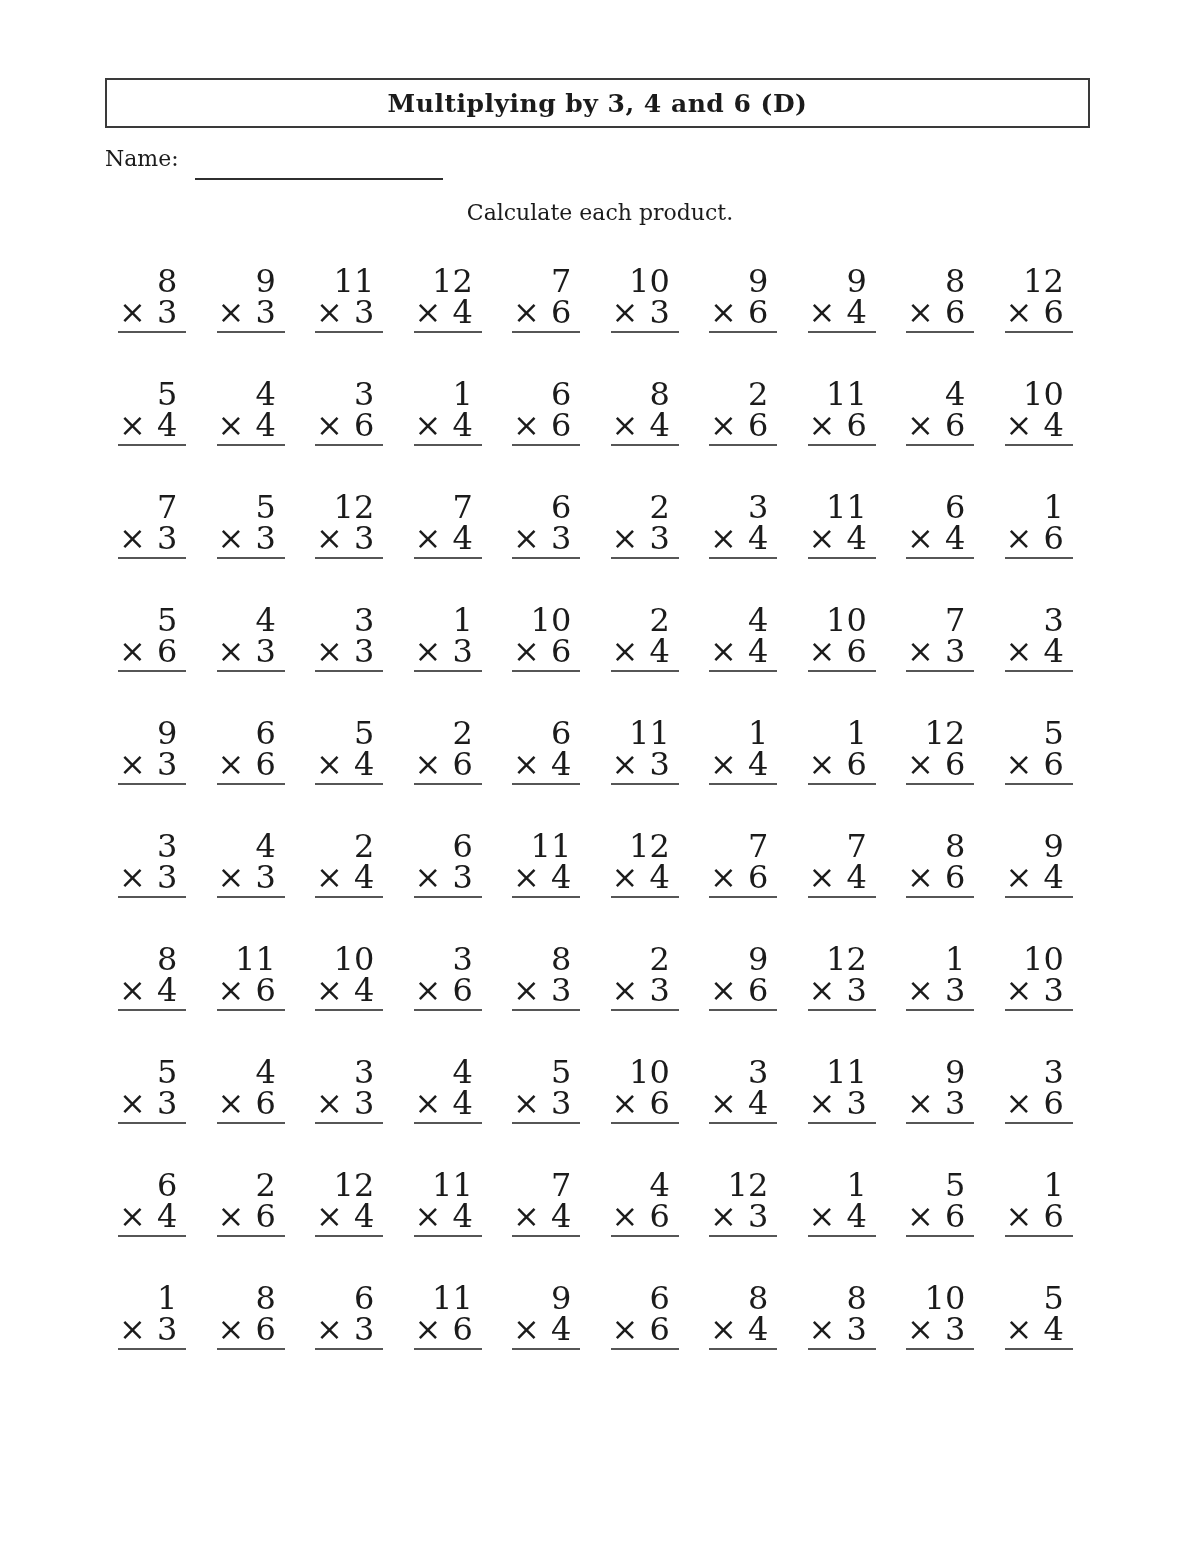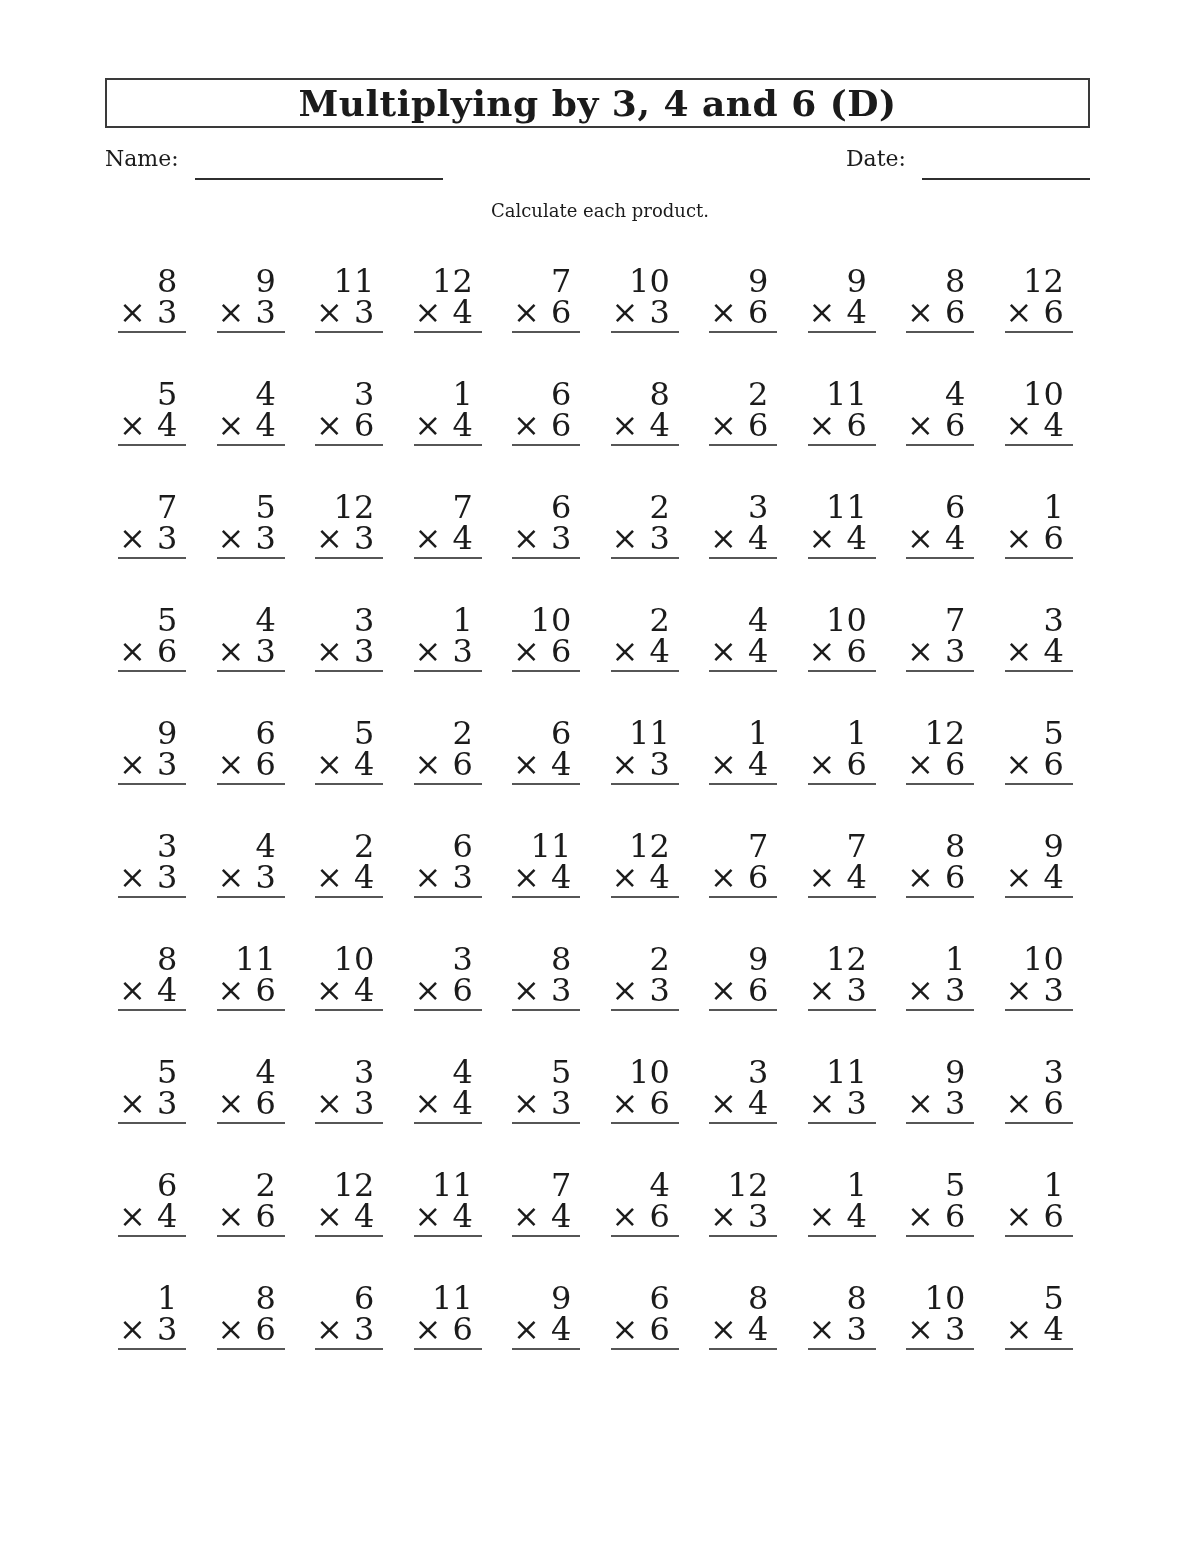--- a/index.html
+++ b/index.html
@@ -10,41 +10,41 @@
     font-family: "DejaVu Serif", "Liberation Serif", serif;
     position: relative;
     overflow: hidden;
   }
   .title-box {
     position: absolute; left: 105px; top: 78px;
     width: 985px; height: 50px;
     box-sizing: border-box;
     border: 2px solid #3a3a3a;
     display: flex; align-items: center; justify-content: center;
-    font-size: 36px; font-weight: 700;
+    font-size: 25px; font-weight: 700;
     letter-spacing: 0.5px;
   }
   .meta {
     position: absolute; left: 105px; top: 146px; width: 985px;
     display: flex; justify-content: space-between;
     font-size: 22px;
   }
   .field { display: flex; align-items: flex-end; }
   .blank {
     display: inline-block;
     border-bottom: 2px solid #2f2f2f;
     transform: translateY(9px);
     margin-left: 16px;
   }
   .name-blank { width: 248px; }
   .date-blank { width: 168px; }
   .instruction {
     position: absolute; left: 0; top: 200px; width: 1200px;
     text-align: center;
-    font-size: 18px;
+    font-size: 22px;
   }
   .grid {
     position: absolute; left: 103px; top: 266px; width: 985px;
     display: grid;
     grid-template-columns: repeat(10, 1fr);
     row-gap: 46px;
     justify-items: center;
     font-size: 32px;
   }
   .problem {
@@ -65,24 +65,20 @@
 
   <div class="title-box">
     <span>Multiplying by 3, 4 and 6 (D)</span>
   </div>
 
   <div class="meta">
     <div class="field">
       <span>Name:</span>
       <span class="blank name-blank"></span>
     </div>
-    <div class="field">
-      <span>Date:</span>
-      <span class="blank date-blank"></span>
-    </div>
   </div>
 
   <div class="instruction">Calculate each product.</div>
 
   <div class="grid">
   <div class="problem">
     <div class="p-top">8</div>
     <div class="p-bot"><span class="times">×</span><span>3</span></div>
   </div>
 

